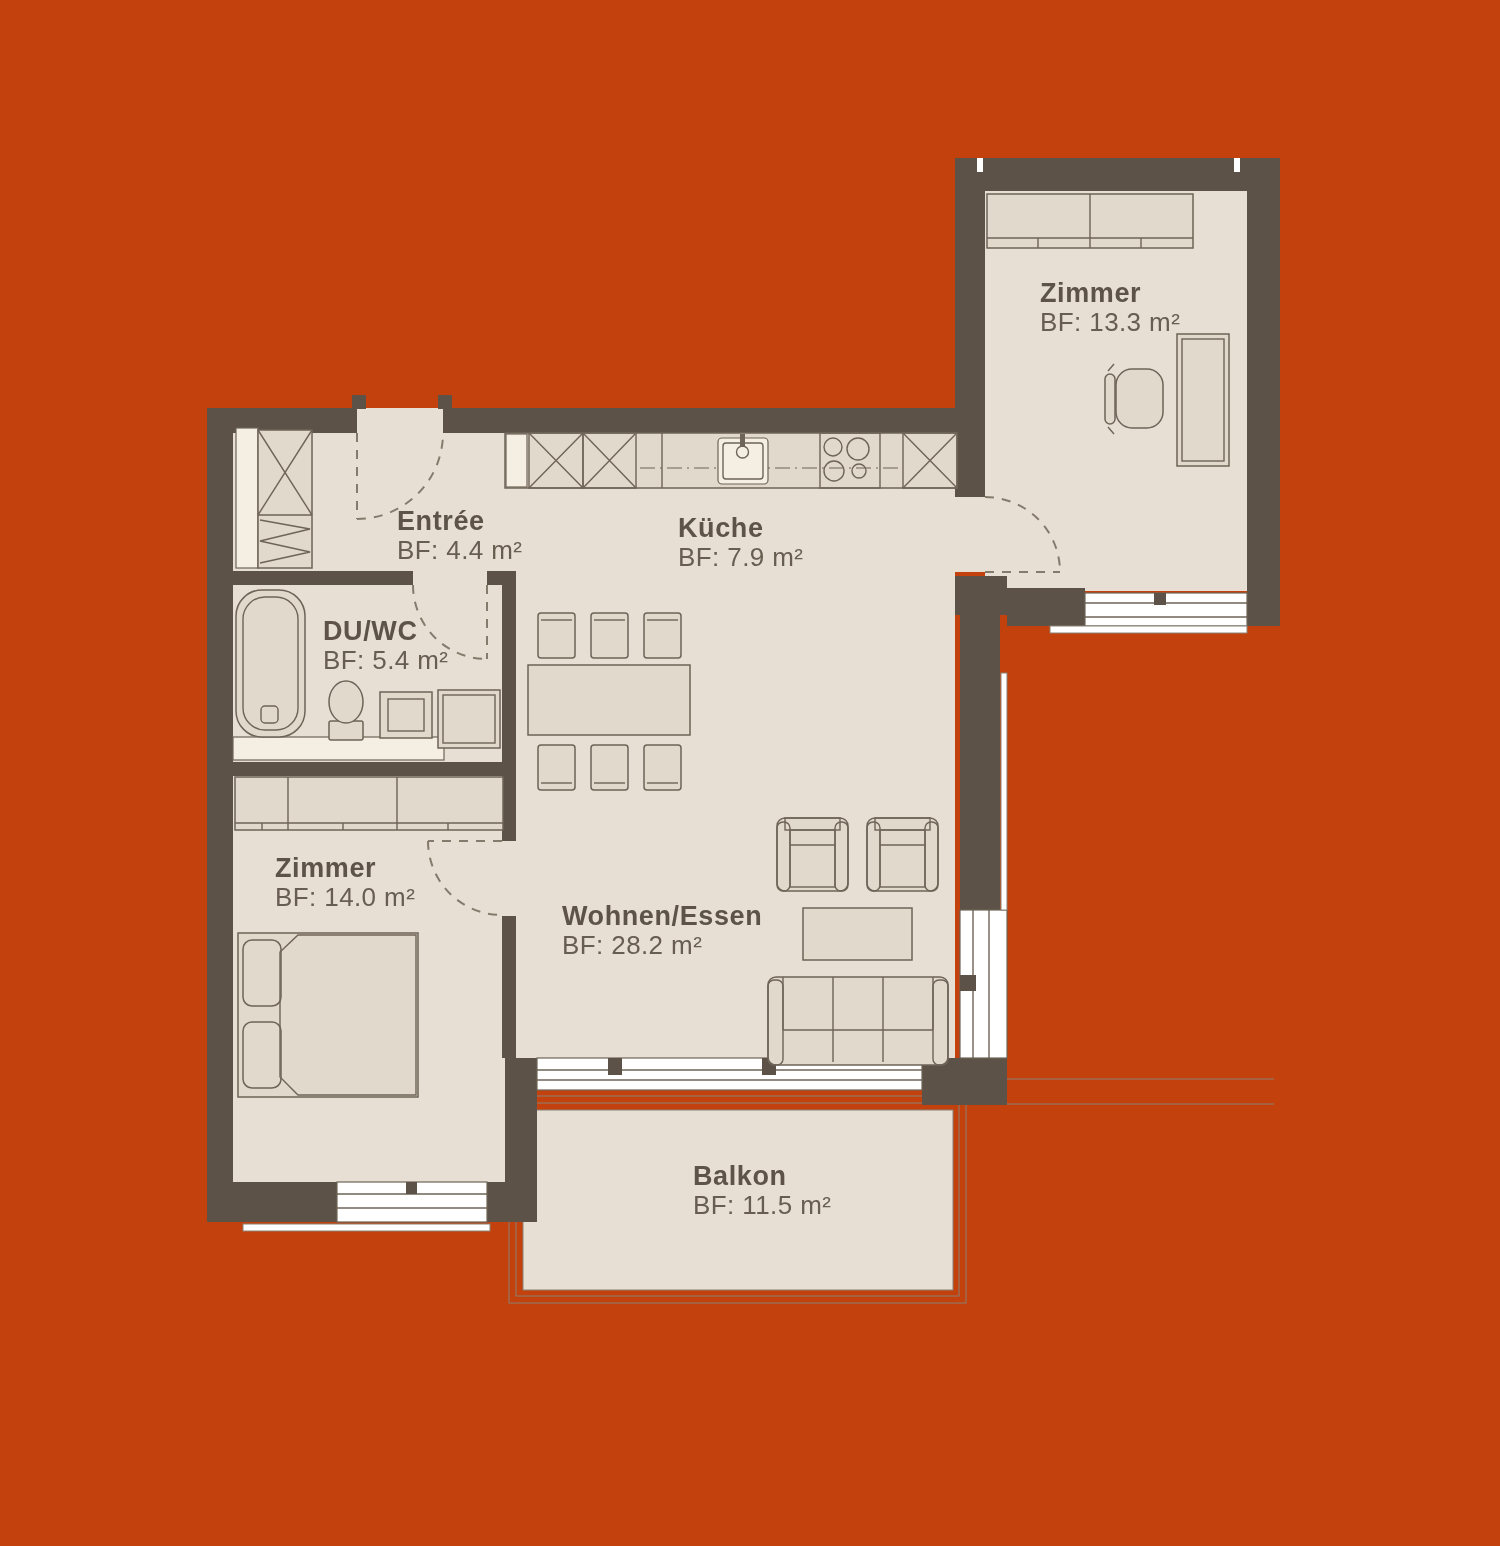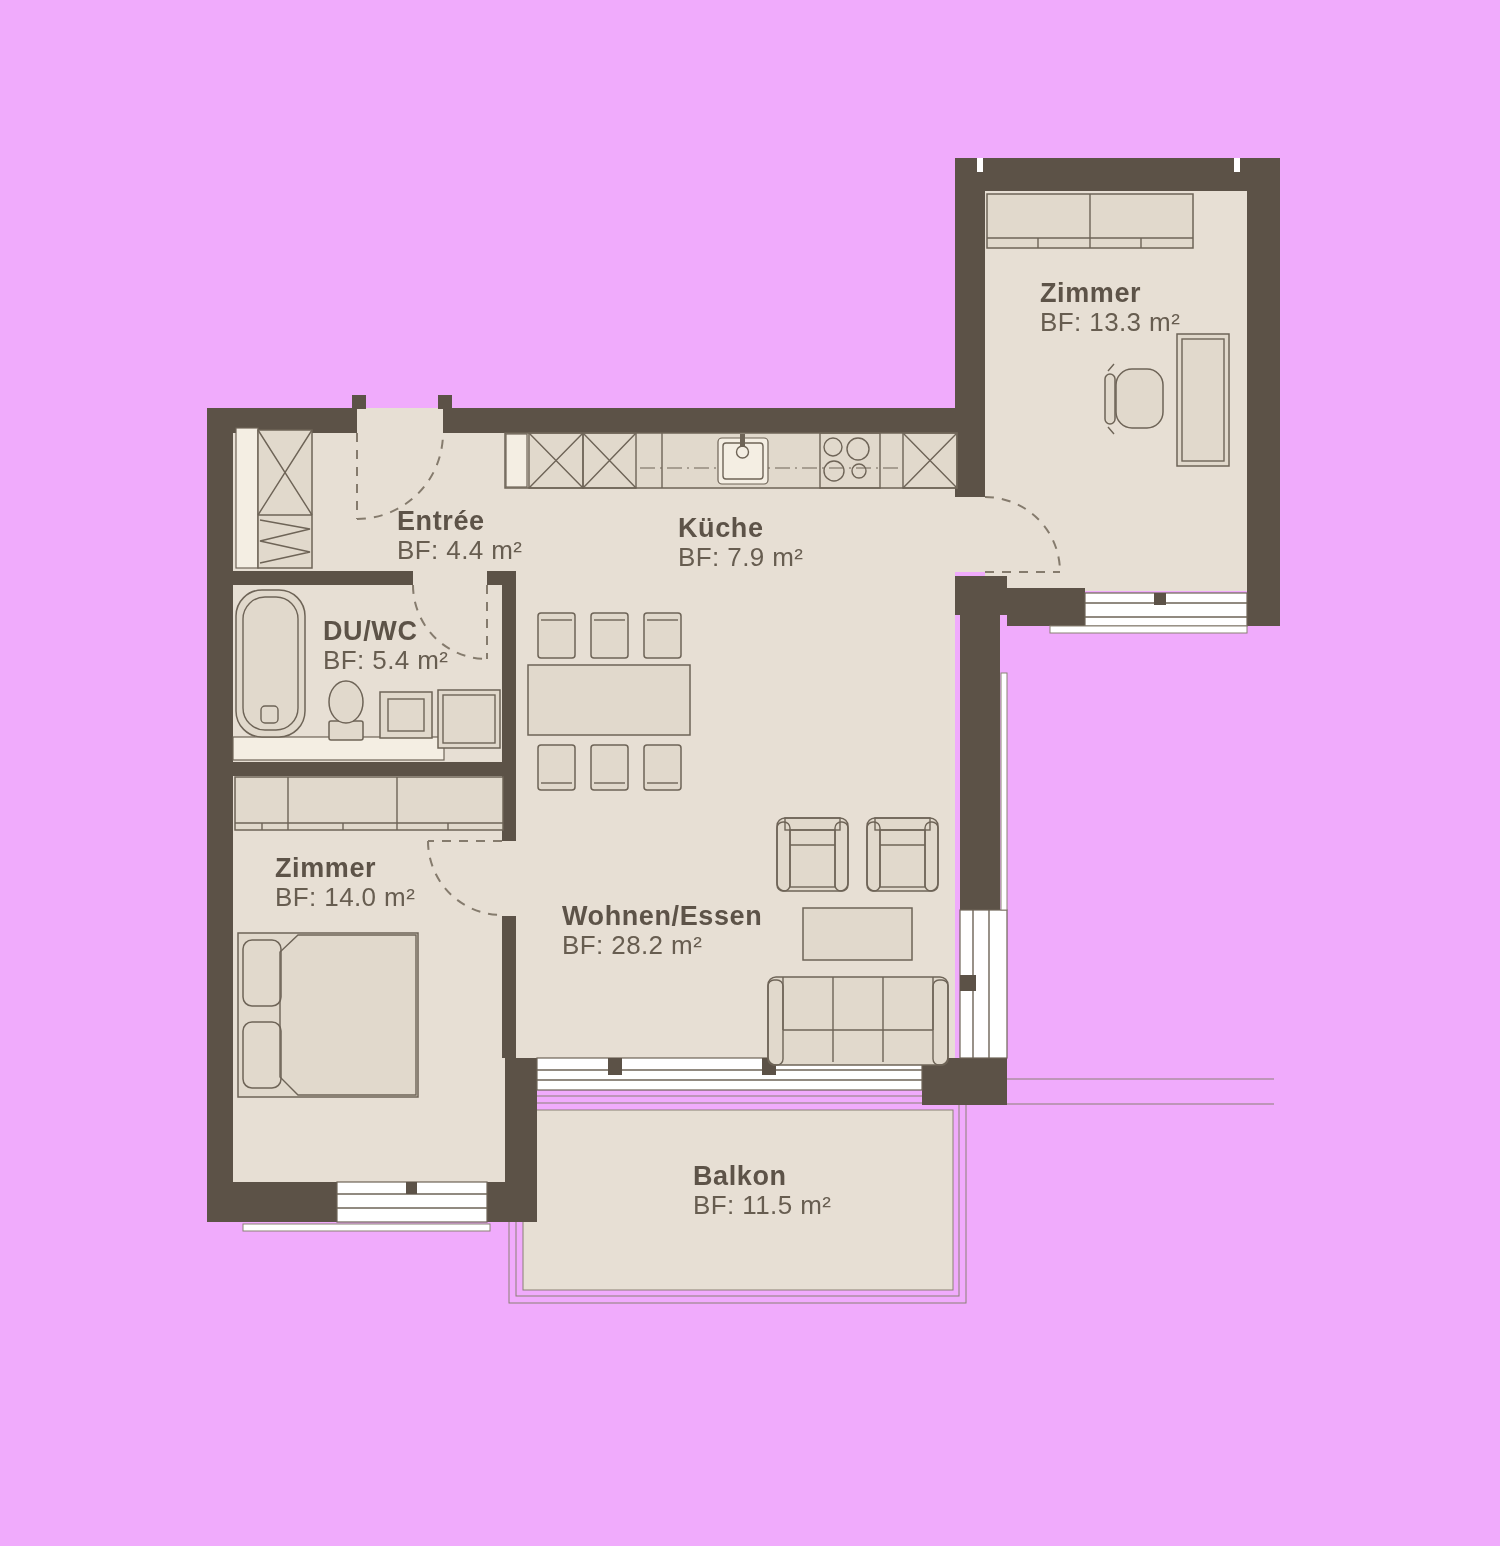--- a/index.html
+++ b/index.html
@@ -1,16 +1,16 @@
 <!DOCTYPE html>
 <html><head>
 <meta charset="utf-8">
 <style>
   html,body{margin:0;padding:0;background:#ffffff;}
-  .stage{position:relative;width:1500px;height:1546px;background:#f0abfc;overflow:hidden;
+  .stage{position:relative;width:1500px;height:1546px;background:#c2410c;overflow:hidden;
          font-family:"Liberation Sans",sans-serif;}
   svg{display:block;}
   .wall{fill:#5c5247;stroke:none;}
   .floor{fill:#e7dfd4;stroke:none;}
   .furn{fill:#e1d9cc;stroke:#6e6457;stroke-width:1.5;}
   .furnlight{fill:#f4eee3;stroke:#6e6457;stroke-width:1.2;}
   .ln{fill:none;stroke:#6e6457;stroke-width:1.4;}
   .thin{fill:none;stroke:#8a8174;stroke-width:1;}
   .thinw{fill:#ffffff;stroke:#8a8174;stroke-width:1;}
   .win{fill:#ffffff;stroke:#6e6457;stroke-width:1.2;}

